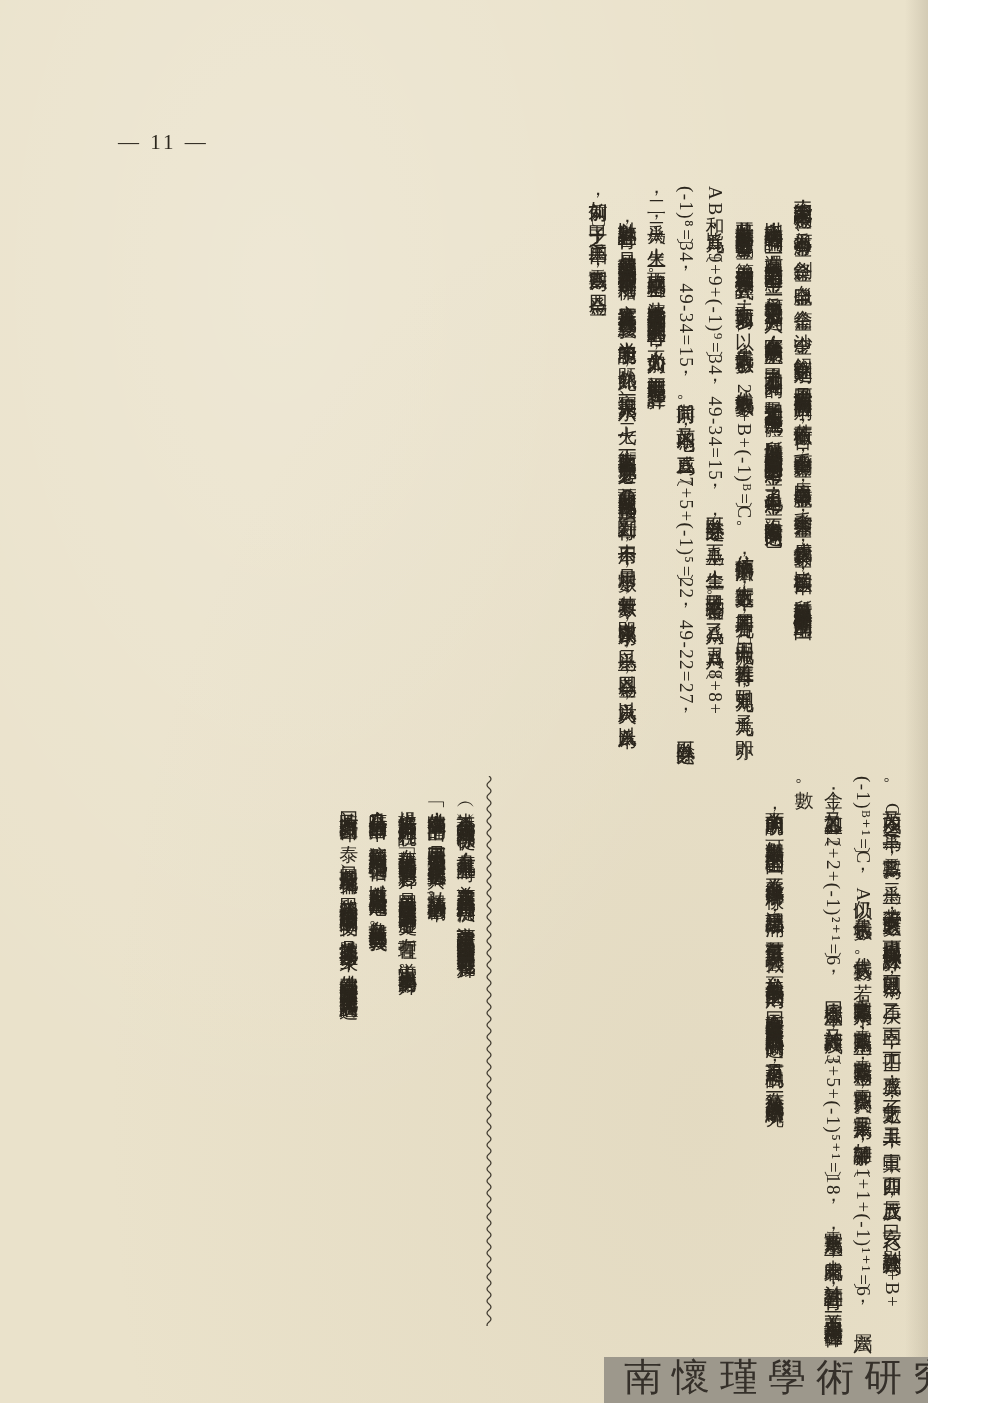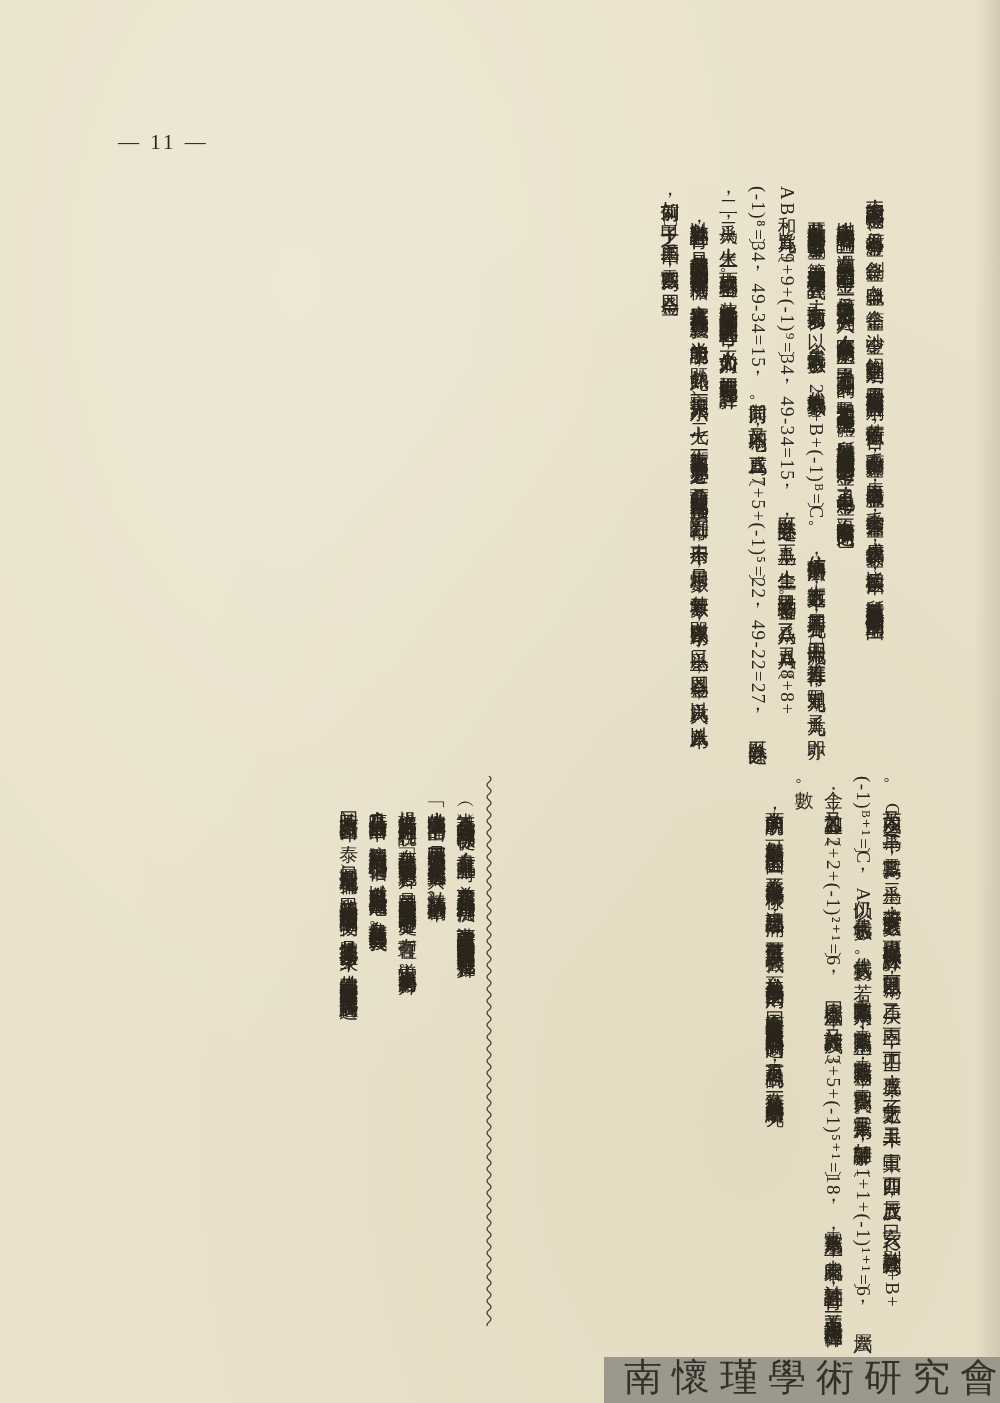--- a/index.html
+++ b/index.html
@@ -1,18 +1,18 @@
 <!DOCTYPE html>
 <html><head>
 <meta charset="utf-8">
 <style>
   html,body{margin:0;padding:0;}
   .page{
     position:relative;
-    width:1000px;height:1403px;
+    width:928px;height:1403px;
     background:
       radial-gradient(ellipse at 30% 20%, rgba(255,255,255,0.18), rgba(255,255,255,0) 55%),
       radial-gradient(ellipse at 75% 80%, rgba(190,175,140,0.15), rgba(190,175,140,0) 60%),
       linear-gradient(to right, rgba(0,0,0,0) 97.5%, rgba(110,100,80,0.18)),
       #eae2cb;
     overflow:hidden;
     font-family:"Liberation Serif","DejaVu Serif",serif;
     color:#2b261d;
   }
   .page-number{

